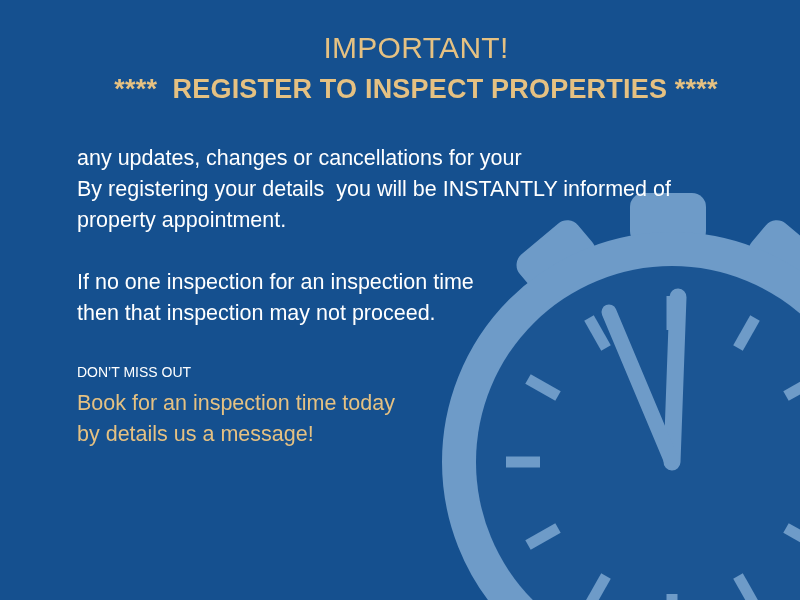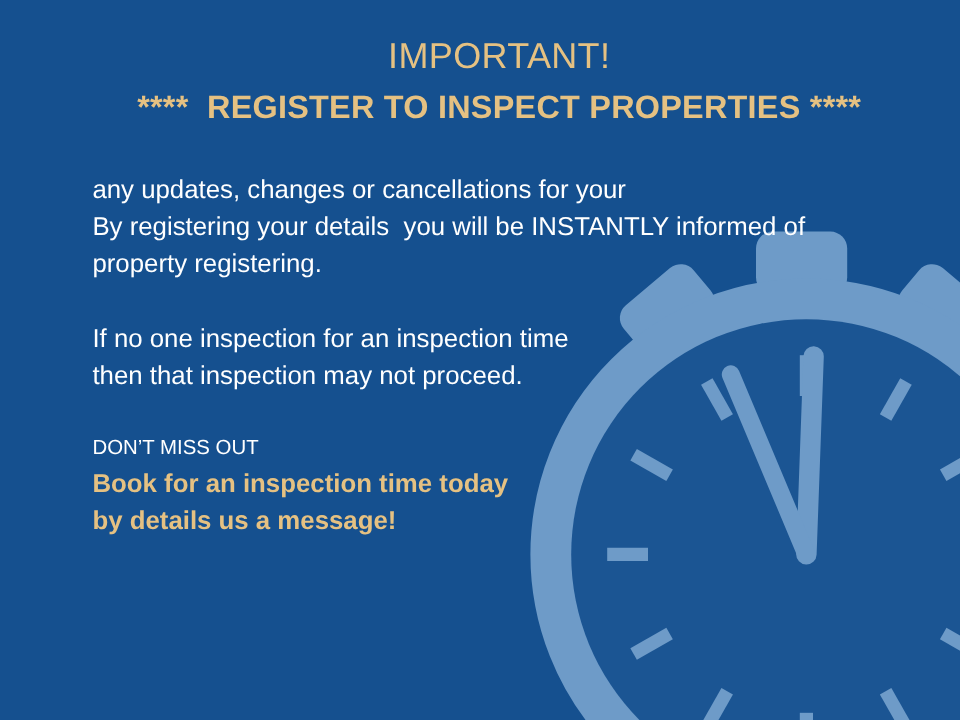--- a/index.html
+++ b/index.html
@@ -81,31 +81,31 @@
     margin: 0;
   }
   .para-gap {
     height: 31px;
   }
   .para-gap-sm {
     height: 28px;
   }
   .cta-white {
     color: #FFFFFF;
-    font-size: 17px;
+    font-size: 14px;
     line-height: 31px;
     font-weight: 400;
     white-space: pre-wrap;
     margin: 0;
   }
   .cta-gold {
     color: #E5C182;
     font-size: 21.5px;
     line-height: 31px;
-    font-weight: 700;
+    font-weight: 400;
     white-space: pre-wrap;
     margin: 0;
   }
 </style>
 </head>
 <body>
 
 <div id="slide">
 
   <svg id="clock-graphic" viewBox="0 0 800 600" xmlns="http://www.w3.org/2000/svg">
@@ -157,21 +157,21 @@
 
     <div class="heading-block">
       <div class="heading-line-1">IMPORTANT!</div>
       <div class="heading-line-2">****  REGISTER TO INSPECT PROPERTIES ****</div>
     </div>
 
     <div class="body-block">
 
       <p class="para">any updates, changes or cancellations for your</p>
       <p class="para">By registering your details  you will be INSTANTLY informed of</p>
-      <p class="para">property registering.</p>
+      <p class="para">property appointment.</p>
 
       <div class="para-gap"></div>
 
       <p class="para">If no one inspection for an inspection time</p>
       <p class="para">then that inspection may not proceed.</p>
 
       <div class="para-gap-sm"></div>
 
       <p class="cta-white">DON’T MISS OUT</p>
       <p class="cta-gold">Book for an inspection time today</p>

